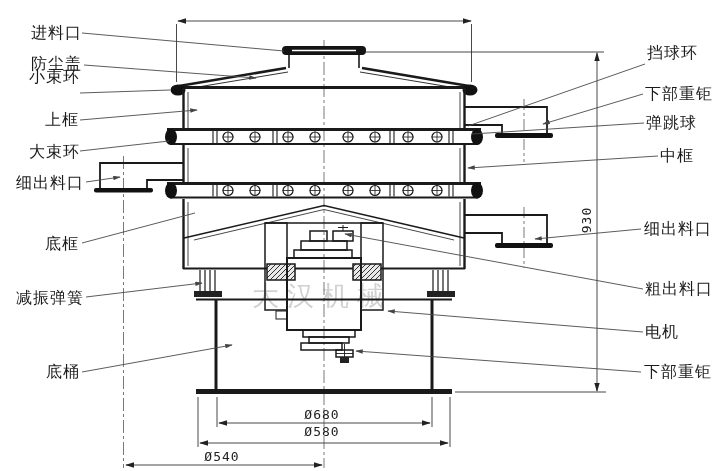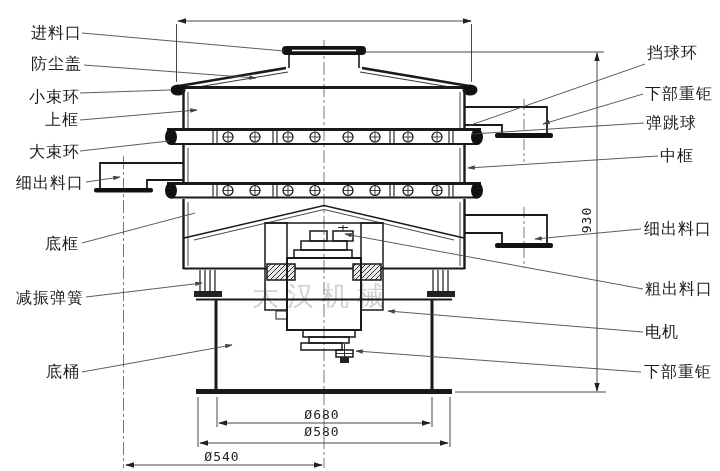--- a/index.html
+++ b/index.html
@@ -292,21 +292,21 @@
     <line x1="658" y1="156" x2="468" y2="168" marker-end="url(#arrL)"></line>
     <line x1="641" y1="229" x2="535" y2="239" marker-end="url(#arrL)"></line>
     <line x1="643" y1="289" x2="345" y2="234" marker-end="url(#arrL)"></line>
     <line x1="643" y1="332" x2="388" y2="311" marker-end="url(#arrL)"></line>
     <line x1="641" y1="372" x2="356" y2="351" marker-end="url(#arrL)"></line>
   </g>
 </svg>
 
 <div class="lbl left" style="left:82px;top:24px">进料口</div>
 <div class="lbl left" style="left:82px;top:55px">防尘盖</div>
-<div class="lbl left" style="left:80px;top:88px">小束环</div>
+<div class="lbl left" style="left:80px;top:68px">小束环</div>
 <div class="lbl left" style="left:79px;top:111px">上框</div>
 <div class="lbl left" style="left:80px;top:143px">大束环</div>
 <div class="lbl left" style="left:84px;top:174px">细出料口</div>
 <div class="lbl left" style="left:79px;top:235px">底框</div>
 <div class="lbl left" style="left:84px;top:289px">减振弹簧</div>
 <div class="lbl left" style="left:80px;top:363px">底桶</div>
 
 <div class="lbl" style="left:647px;top:44px">挡球环</div>
 <div class="lbl" style="left:645px;top:85px">下部重钜</div>
 <div class="lbl" style="left:646px;top:114px">弹跳球</div>

